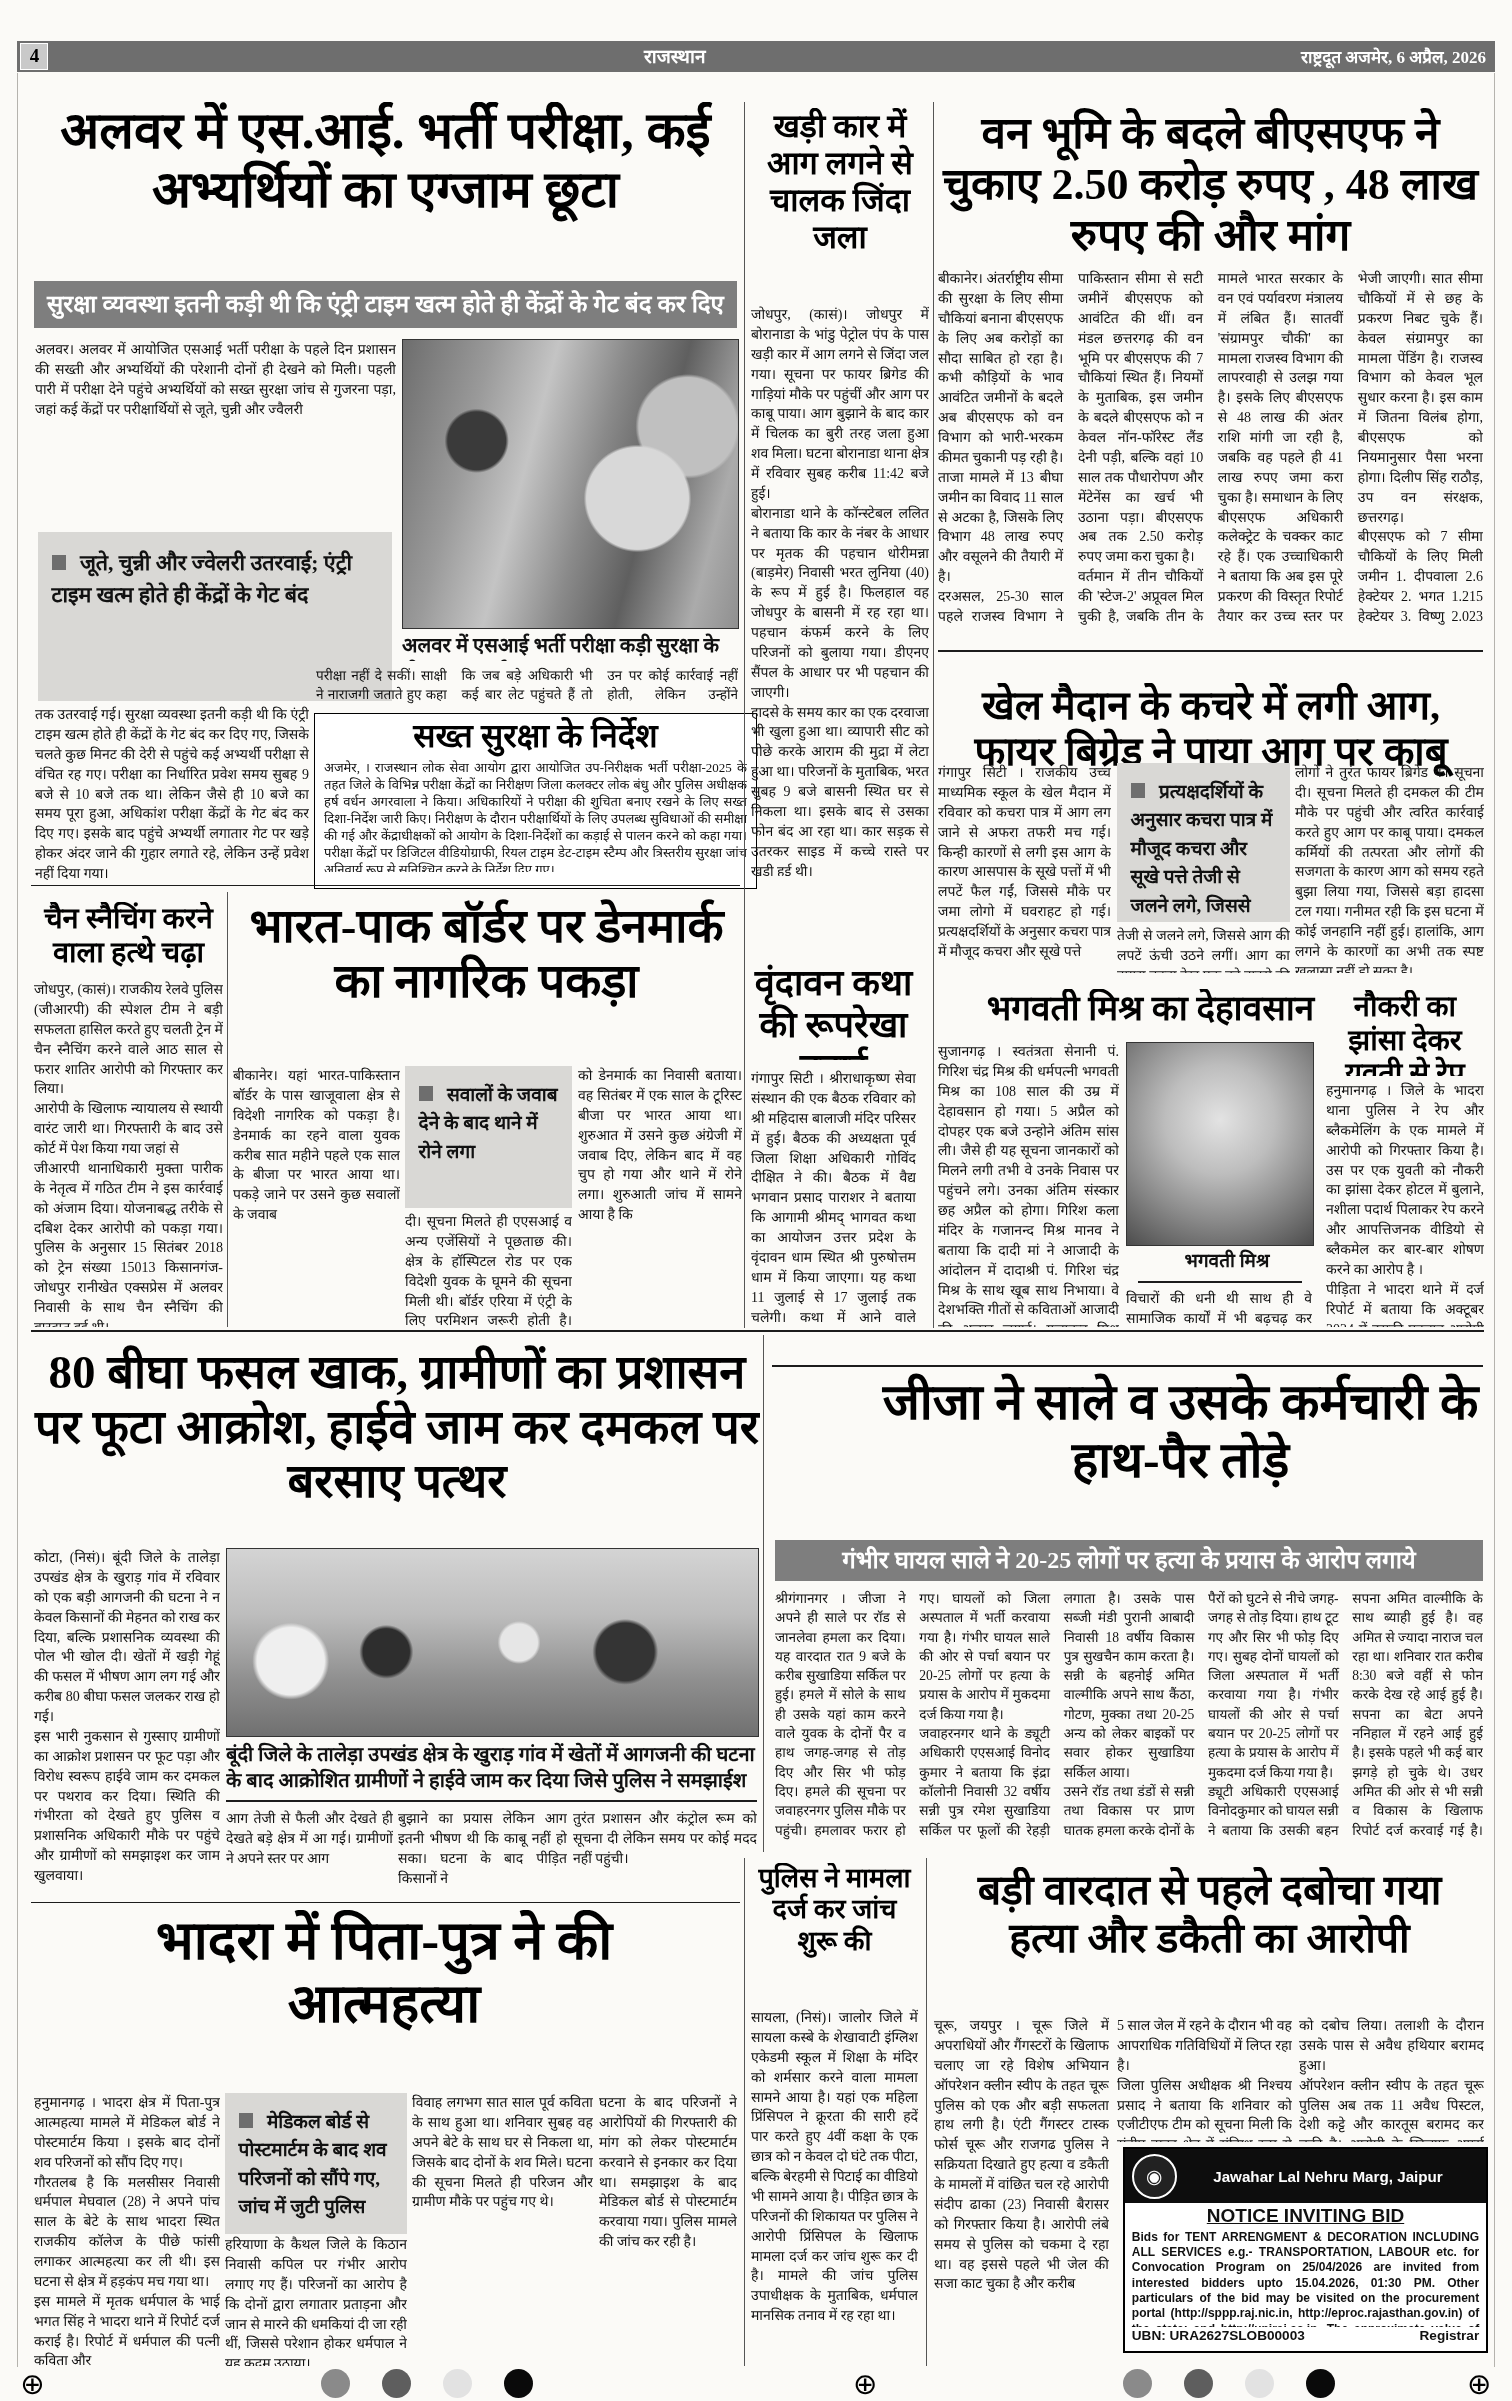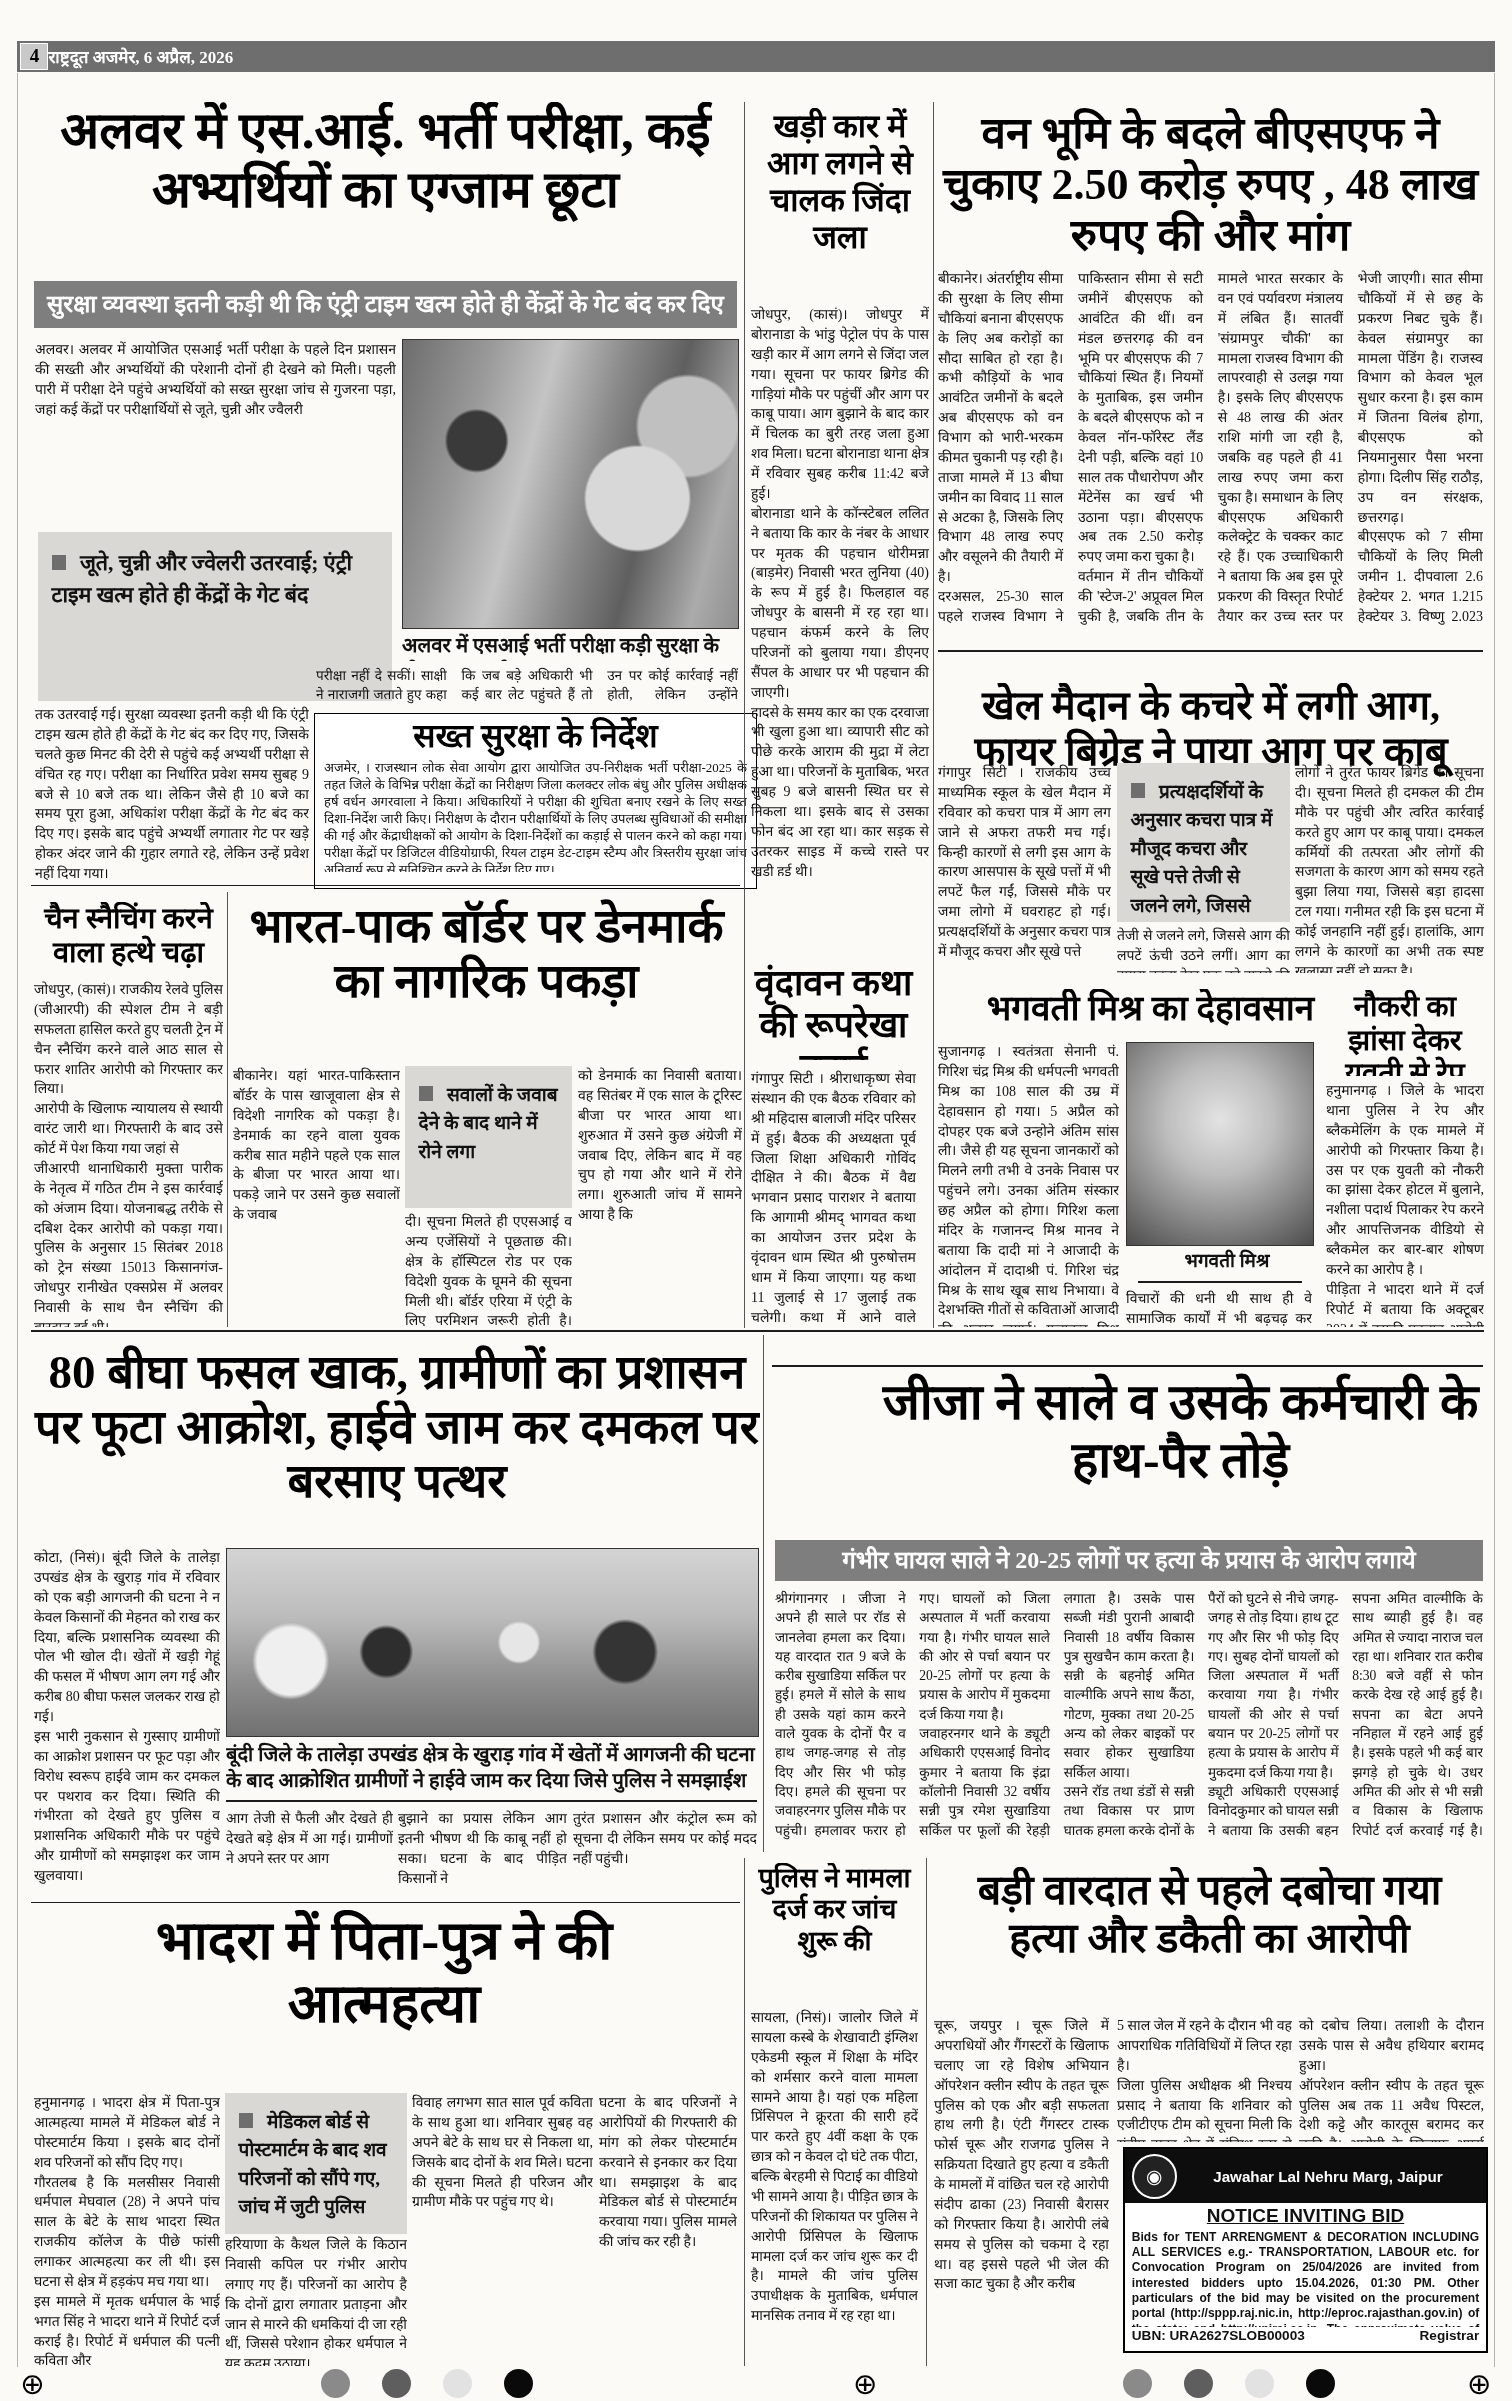--- a/index.html
+++ b/index.html
@@ -46,20 +46,21 @@
   .cross{font-size:29px;color:#000;font-family:"DejaVu Sans",sans-serif;}
   .edge{position:absolute;top:73px;bottom:34px;width:1.1px;background:#b5b3ae;}
 </style>
 </head>
 <body>
 
 <div id="sheet">
 
   <div class="abs hdrbar" style="left:17px;top:41px;width:1478px;height:30.5px;">
     <div class="pgnum" style="width:26px;height:25px;margin-left:3.4px;">4</div>
+    <div style="flex:1;text-align:center;font-weight:bold;font-size:19px;">राजस्थान</div>
     <div style="font-size:17px;font-weight:bold;padding-right:9px;">राष्ट्रदूत अजमेर, 6 अप्रैल, 2026</div>
   </div>
   <div class="edge" style="left:17px;"></div>
   <div class="edge" style="left:1494px;"></div>
 
   <div class="abs hl" style="left:34px;top:102px;width:703px;height:172px;font-size:51px;">अलवर में एस.आई. भर्ती परीक्षा, कई अभ्यर्थियों का एग्जाम छूटा</div>
   <div class="abs subbar" style="left:34px;top:281px;width:703px;height:47px;font-size:24px;">सुरक्षा व्यवस्था इतनी कड़ी थी कि एंट्री टाइम खत्म होते ही केंद्रों के गेट बंद कर दिए</div>
   <div class="abs bd" style="left:35px;top:340px;width:361px;height:189px;">अलवर। अलवर में आयोजित एसआई भर्ती परीक्षा के पहले दिन प्रशासन की सख्ती और अभ्यर्थियों की परेशानी दोनों ही देखने को मिली। पहली पारी में परीक्षा देने पहुंचे अभ्यर्थियों को सख्त सुरक्षा जांच से गुजरना पड़ा, जहां कई केंद्रों पर परीक्षार्थियों से जूते, चुन्नी और ज्वैलरी</div>
   <div class="abs gbox" style="left:38px;top:532px;width:327px;height:140px;">
     <span class="sq"></span><span class="qt">जूते, चुन्नी और ज्वेलरी उतरवाई; एंट्री टाइम खत्म होते ही केंद्रों के गेट बंद</span>

